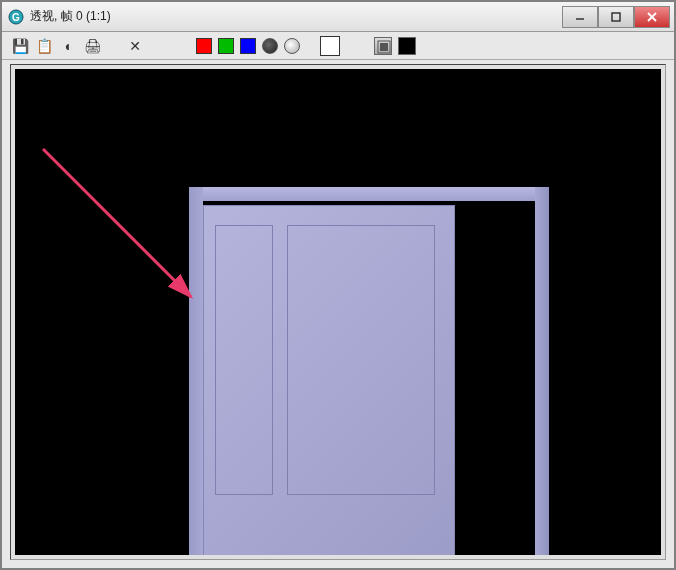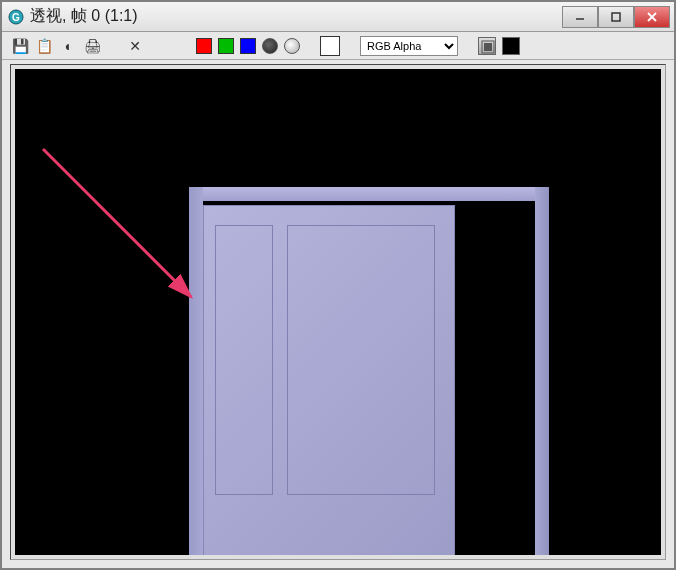--- a/index.html
+++ b/index.html
@@ -23,21 +23,21 @@
     }
     
     .app-icon {
       width: 16px; height: 16px;
       margin-right: 6px;
       display: inline-flex;
       align-items: center;
       justify-content: center;
     }
     
-    .title-text { color: #222; font-size: 16px; flex: 0 0 auto; }
+    .title-text { color: #222; font-size: 12px; flex: 0 0 auto; }
     .title-spacer { flex: 1; }
     
     .win-controls { display: flex; height: 22px; gap: 0; }
     .win-btn {
       width: 36px;
       background: linear-gradient(to bottom, #eee, #ccc);
       border: 1px solid #888;
       display: flex;
       align-items: center;
       justify-content: center;
@@ -230,23 +230,20 @@
     <span class="tb-btn">✕</span>
     <span class="tb-sep"></span>
     <span class="color-chip red"></span>
     <span class="color-chip green"></span>
     <span class="color-chip blue"></span>
     <span class="circle-btn circ-dark"></span>
     <span class="circle-btn circ-light"></span>
     <span style="width:8px;"></span>
     <span class="white-swatch"></span>
     <span style="width:8px;"></span>
-    <select class="dropdown">
-      <option>RGB Alpha</option>
-    </select>
     <span style="width:8px;"></span>
     <span class="small-sq sq-gray">
       <svg width="18" height="18">
           <rect x="3" y="3" width="12" height="12" fill="none" stroke="#555" stroke-width="1"></rect>
           <rect x="5" y="5" width="8" height="8" fill="#555"></rect>
         </svg>
     </span>
     <span class="small-sq sq-black"></span>
   </div>
 

